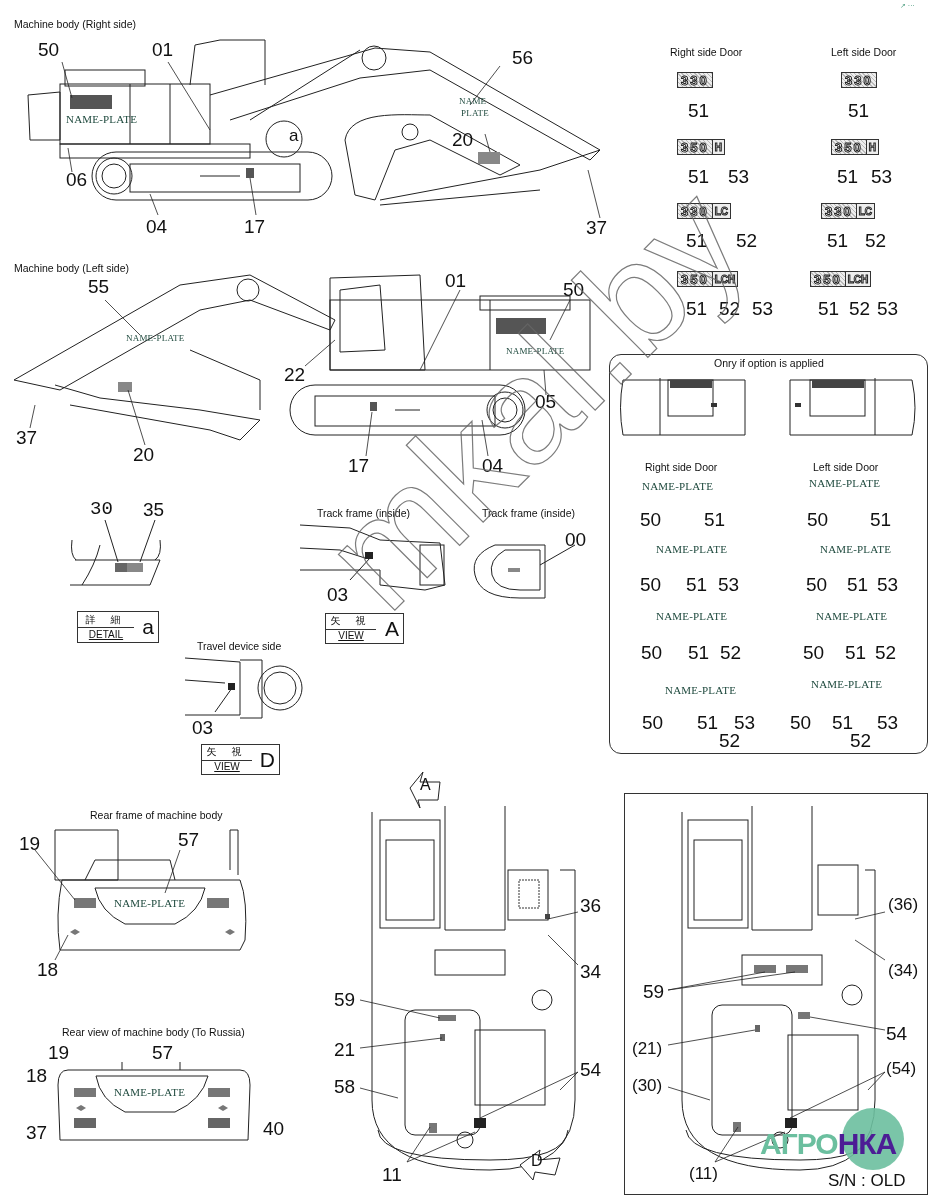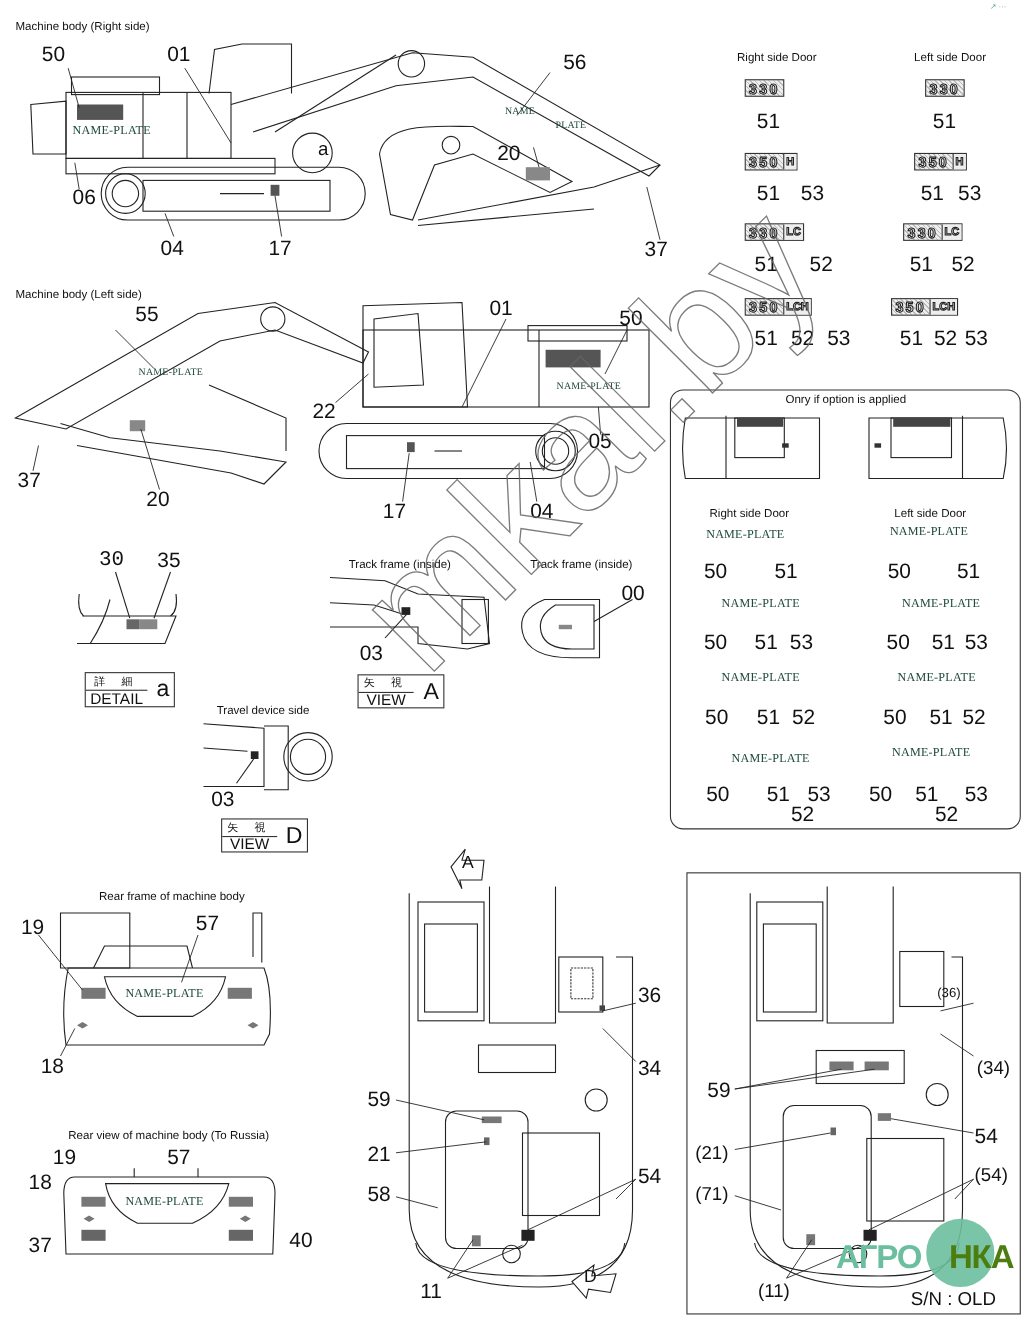--- a/index.html
+++ b/index.html
@@ -3,31 +3,31 @@
 <meta charset="utf-8">
 <style>
   html,body{margin:0;padding:0;background:#fff;}
   body{width:932px;height:1200px;position:relative;overflow:hidden;font-family:"Liberation Sans",sans-serif;color:#111;}
   .num{position:absolute;font-family:"Liberation Sans",sans-serif;font-size:19px;line-height:1;color:#111;}
   .cap{position:absolute;font-family:"Liberation Sans",sans-serif;font-size:10.5px;color:#111;white-space:nowrap;}
   .np{position:absolute;font-family:"Liberation Serif",serif;font-size:11px;color:#1f4a3e;letter-spacing:.2px;white-space:nowrap;}
   svg{position:absolute;left:0;top:0;}
   .viewbox{position:absolute;border:1px solid #333;background:#fff;}
   .viewbox .top{position:absolute;left:0;top:0;height:50%;border-bottom:1px solid #333;font-size:10px;display:flex;align-items:center;justify-content:center;letter-spacing:6px;}
-  .viewbox .bot{position:absolute;left:0;bottom:0;height:50%;font-size:14px;display:flex;align-items:center;justify-content:center;}
+  .viewbox .bot{position:absolute;left:0;bottom:0;height:50%;font-size:10px;display:flex;align-items:center;justify-content:center;text-decoration:underline;}
   .viewbox .letter{position:absolute;right:4px;top:50%;transform:translateY(-50%);font-size:21px;}
   .badge{position:absolute;border:1px solid #333;background:repeating-linear-gradient(45deg,#bbb 0 1px,#eee 1px 3px);font-family:"Liberation Sans",sans-serif;font-weight:bold;color:#fff;-webkit-text-stroke:1px #222;display:flex;align-items:center;}
   .badge .big{font-size:13px;letter-spacing:2px;padding:0 3px;}
   .badge .sm{font-size:10px;border-left:1px solid #333;padding:0 2px;height:100%;display:flex;align-items:center;background:#eee;}
   .opt-frame{position:absolute;left:609px;top:354px;width:317px;height:398px;border:1px solid #333;border-radius:12px;}
   .snframe{position:absolute;left:624px;top:793px;width:302px;height:400px;border:1px solid #333;}
   .wm{position:absolute;left:290px;top:520px;font-family:"Liberation Sans",sans-serif;font-size:150px;color:transparent;-webkit-text-stroke:1.2px #666;transform:rotate(-45deg);transform-origin:left top;white-space:nowrap;opacity:.85;}
   .logo{position:absolute;left:842px;top:1108px;width:62px;height:62px;border-radius:50%;background:#6bbf9f;opacity:.9;}
   .logotxt{position:absolute;left:760px;top:1127px;font-size:30px;font-weight:bold;color:#6bbf9f;letter-spacing:-1px;}
-  .logotxt .w{color:#4d7c0f;margin-left:25px;}
+  .logotxt .w{color:#4c1d95;}
 </style>
 </head>
 <body>
 
 <div class="cap" style="left:900px;top:2px;font-size:7px;color:#5aa58a;">↗ ···</div>
 
 <div>
   <div class="cap" style="left:14px;top:18px;">Machine body (Right side)</div>
   <svg width="620" height="250">
     <g fill="none" stroke="#222" stroke-width="1">
@@ -73,21 +73,21 @@
   <div class="num" style="left:38px;top:40px;">50</div>
   <div class="num" style="left:152px;top:40px;">01</div>
   <div class="num" style="left:512px;top:48px;">56</div>
   <div class="num" style="left:452px;top:130px;">20</div>
   <div class="num" style="left:66px;top:170px;">06</div>
   <div class="num" style="left:146px;top:217px;">04</div>
   <div class="num" style="left:244px;top:217px;">17</div>
   <div class="num" style="left:586px;top:218px;">37</div>
   <div class="np" style="left:66px;top:113px;">NAME-PLATE</div>
   <div class="np" style="left:459px;top:96px;font-size:9px;">NAME</div>
-  <div class="np" style="left:461px;top:108px;font-size:9px;margin-left:44px;">PLATE</div>
+  <div class="np" style="left:461px;top:108px;font-size:9px;">PLATE</div>
   <div class="num" style="left:289px;top:127px;font-size:17px;">a</div>
 </div>
 
 <div>
   <div class="cap" style="left:14px;top:262px;">Machine body (Left side)</div>
   <svg width="600" height="480">
     <g fill="none" stroke="#222" stroke-width="1">
       <path d="M14 380 L180 285 L250 275 L335 320 L330 330 L250 300 L200 310 L60 390 Z"></path>
       <circle cx="248" cy="290" r="11"></circle>
       <path d="M55 385 L100 398 L200 410 L260 420 L240 440 L210 430 L70 405"></path>
@@ -111,21 +111,21 @@
       <line x1="460" y1="290" x2="420" y2="370"></line>
       <line x1="570" y1="300" x2="550" y2="340"></line>
       <line x1="305" y1="366" x2="335" y2="340"></line>
       <line x1="546" y1="395" x2="544" y2="370"></line>
       <line x1="30" y1="428" x2="35" y2="405"></line>
       <line x1="145" y1="445" x2="128" y2="390"></line>
       <line x1="366" y1="456" x2="372" y2="412"></line>
       <line x1="488" y1="456" x2="482" y2="420"></line>
     </g>
   </svg>
-  <div class="num" style="left:88px;top:277px;margin-left:35px;">55</div>
+  <div class="num" style="left:88px;top:277px;">55</div>
   <div class="num" style="left:445px;top:271px;">01</div>
   <div class="num" style="left:563px;top:280px;">50</div>
   <div class="num" style="left:284px;top:365px;">22</div>
   <div class="num" style="left:535px;top:392px;">05</div>
   <div class="num" style="left:16px;top:428px;">37</div>
   <div class="num" style="left:133px;top:445px;">20</div>
   <div class="num" style="left:348px;top:456px;">17</div>
   <div class="num" style="left:482px;top:456px;">04</div>
   <div class="np" style="left:126px;top:333px;font-size:9px;">NAME-PLATE</div>
   <div class="np" style="left:506px;top:346px;font-size:9px;">NAME-PLATE</div>
@@ -439,26 +439,26 @@
       <line x1="668" y1="990" x2="795" y2="972"></line>
       <line x1="885" y1="1030" x2="810" y2="1017"></line>
       <line x1="668" y1="1045" x2="755" y2="1030"></line>
       <line x1="668" y1="1087" x2="710" y2="1100"></line>
       <line x1="885" y1="1072" x2="790" y2="1118"></line>
       <line x1="885" y1="1072" x2="868" y2="1090"></line>
       <line x1="715" y1="1162" x2="738" y2="1127"></line>
       <line x1="715" y1="1162" x2="785" y2="1132"></line>
     </g>
   </svg>
-  <div class="num" style="left:852px;top:896px;font-size:12px;">(36)</div>
+  <div class="num" style="left:888px;top:896px;font-size:17px;">(36)</div>
   <div class="num" style="left:888px;top:962px;font-size:17px;">(34)</div>
   <div class="num" style="left:643px;top:982px;">59</div>
   <div class="num" style="left:886px;top:1024px;">54</div>
   <div class="num" style="left:632px;top:1040px;font-size:17px;">(21)</div>
-  <div class="num" style="left:632px;top:1077px;font-size:17px;">(71)</div>
+  <div class="num" style="left:632px;top:1077px;font-size:17px;">(30)</div>
   <div class="num" style="left:886px;top:1060px;font-size:17px;">(54)</div>
   <div class="num" style="left:689px;top:1165px;font-size:17px;">(11)</div>
 </div>
 
 <div class="logo"></div>
 <div class="logotxt"><span>АГРО</span><span class="w">НКА</span></div>
 
 <div class="num" style="left:828px;top:1172px;font-size:17px;">S/N : OLD</div>
 
 <div class="wm">mkal.by</div>

